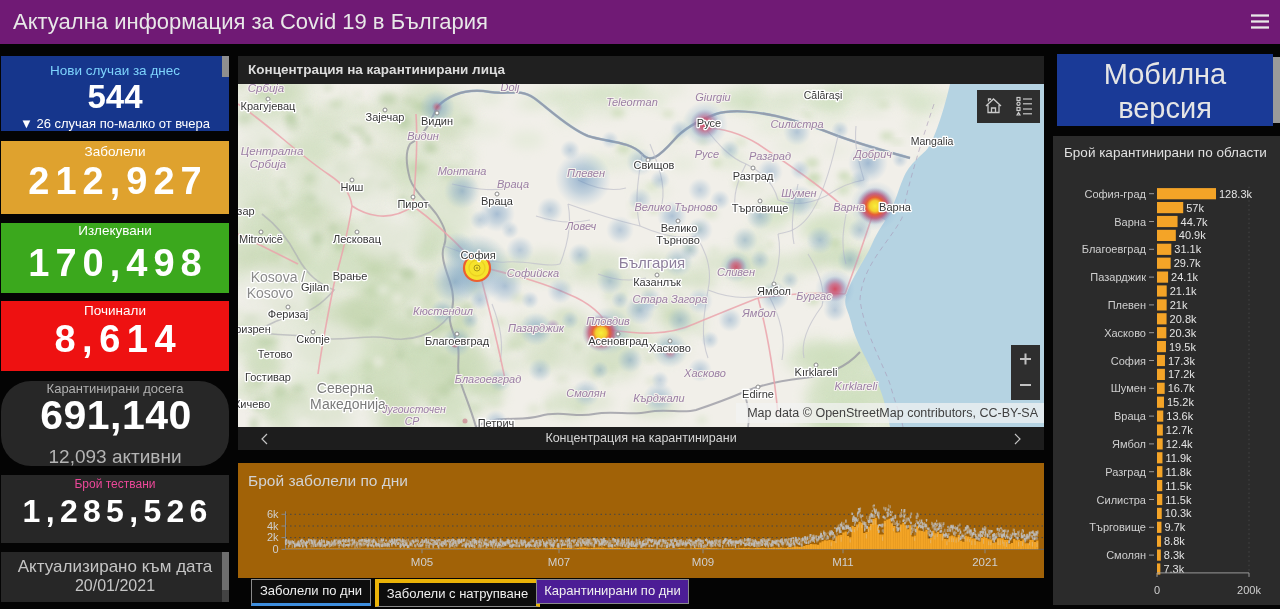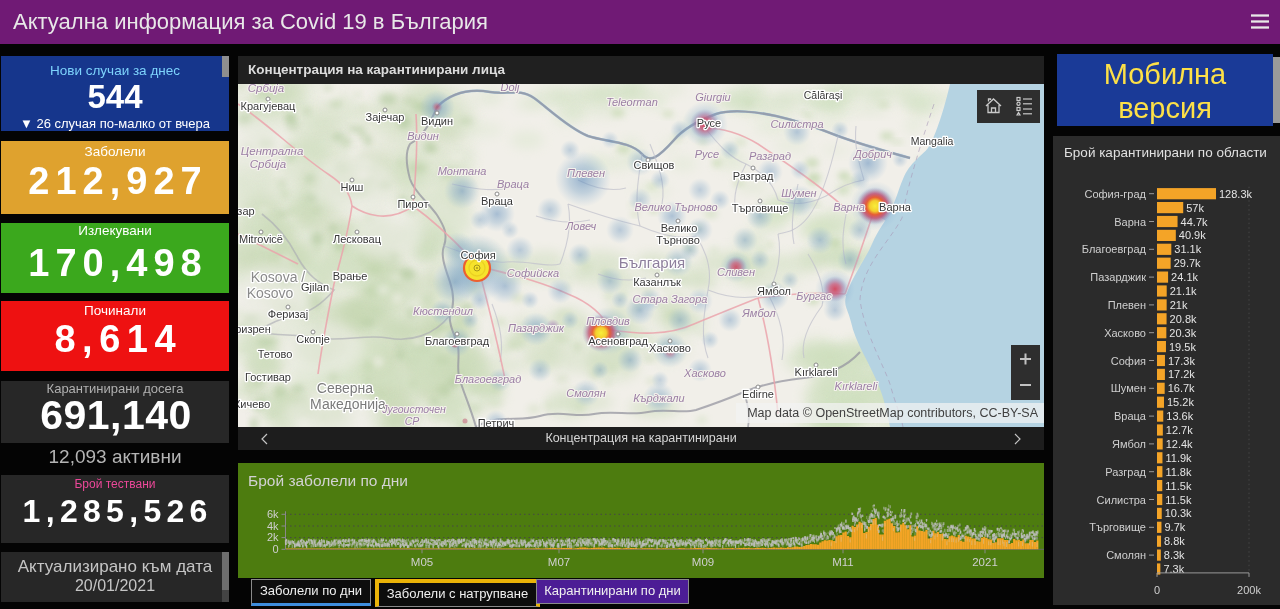--- a/index.html
+++ b/index.html
@@ -26,21 +26,21 @@
     <div class="abs val" style="left:0;right:0;top:21px;font-size:38px;letter-spacing:6px;padding-left:6px;">212,927</div>
   </div>
 <div class="card" style="top:223px;height:70px;background:#3ba81d;">
     <div class="abs" style="left:0;right:0;top:0px;font-size:13.5px;color:#ffffff">Излекувани</div>
     <div class="abs val" style="left:0;right:0;top:21px;font-size:38px;letter-spacing:6px;padding-left:6px;">170,498</div>
   </div>
 <div class="card" style="top:301px;height:70px;background:#ee1111;">
     <div class="abs" style="left:0;right:0;top:2px;font-size:13.5px;color:#ffffff">Починали</div>
     <div class="abs val" style="left:0;right:0;top:19px;font-size:38px;letter-spacing:6.5px;padding-left:6.5px;">8,614</div>
   </div>
-<div class="card" style="top:381px;height:62px;background:#272727;">
+<div class="card" style="top:381px;height:85px;background:#272727;border-radius:30px;">
     <div class="abs" style="left:0;right:0;top:0px;font-size:13px;color:#b0b0b0">Карантинирани досега</div>
     <div class="abs val" style="left:0;right:0;top:14px;font-size:41px;letter-spacing:0.5px;padding-left:2px;">691,140</div>
     <div class="abs" style="left:0;right:0;top:65px;font-size:19px;color:#b4b4b4;">12,093 активни</div>
   </div>
 <div class="card" style="top:475px;height:68px;background:#272727;">
     <div class="abs" style="left:0;right:0;top:2px;font-size:12px;color:#ec4899">Брой тествани</div>
     <div class="abs val" style="left:0;right:0;top:20px;font-size:32px;letter-spacing:5.3px;padding-left:5.3px;">1,285,526</div>
   </div>
 <div class="card" style="top:552px;height:50px;background:#272727;color:#c5c5c5;">
     <div class="abs" style="left:0;right:0;top:5px;font-size:17px;">Актуализирано към дата</div>
@@ -1104,21 +1104,21 @@
     <div class="abs" style="left:0;top:371px;width:806px;height:23px;background:#1d1d1d;">
       <div class="abs" style="left:0;right:0;top:4px;text-align:center;font-size:12.5px;color:#d6d6d6;">Концентрация на карантинирани</div>
       <svg class="abs" style="left:22px;top:6px" width="9" height="12">
         <path d="M7,1 L2,6 L7,11" fill="none" stroke="#c5c5c5" stroke-width="1.2"></path>
       </svg>
       <svg class="abs" style="right:22px;top:6px" width="9" height="12">
         <path d="M2,1 L7,6 L2,11" fill="none" stroke="#c5c5c5" stroke-width="1.2"></path>
       </svg>
     </div>
   </div>
-<div class="abs" style="left:238px;top:463px;width:806px;height:115px;background:#4d7c0f;">
+<div class="abs" style="left:238px;top:463px;width:806px;height:115px;background:#a16207;">
     <div class="abs" style="left:10px;top:9px;font-size:15.5px;color:#d2d2d2;">Брой заболели по дни</div>
     <svg width="806" height="115" viewBox="0 0 806 115" style="position:absolute;left:0;top:0">
       <line x1="47.5" y1="74.6" x2="994" y2="74.6" stroke="#464646" stroke-width="1" stroke-dasharray="1.5,3"></line>
       <line x1="47.5" y1="63.0" x2="994" y2="63.0" stroke="#464646" stroke-width="1" stroke-dasharray="1.5,3"></line>
       <line x1="47.5" y1="51.3" x2="994" y2="51.3" stroke="#464646" stroke-width="1" stroke-dasharray="1.5,3"></line>
       <line x1="994" y1="51.3" x2="994" y2="86.3" stroke="#464646" stroke-width="1" stroke-dasharray="1.5,3"></line>
       <line x1="47.5" y1="48.3" x2="47.5" y2="86.3" stroke="#8a8a8a" stroke-width="1"></line>
       <line x1="43.5" y1="86.3" x2="47.5" y2="86.3" stroke="#8a8a8a" stroke-width="1"></line>
       <text x="40.5" y="89.8" font-size="11" fill="#cfcfcf" text-anchor="end">0</text>
       <line x1="43.5" y1="74.6" x2="47.5" y2="74.6" stroke="#8a8a8a" stroke-width="1"></line>
@@ -1236,16 +1236,16 @@
       <text x="93" y="423.1" font-size="11" fill="#cfcfcf" text-anchor="end">Смолян</text>
       <rect x="104" y="427.40" width="3.36" height="11.20" fill="#f4a427"></rect>
       <text x="110.4" y="437.0" font-size="11" fill="#e4e4e4">7.3k</text>
       <line x1="104" y1="436.9" x2="196" y2="436.9" stroke="#9a9a9a" stroke-width="1"></line>
       <line x1="104" y1="436.9" x2="104" y2="440.9" stroke="#9a9a9a" stroke-width="1"></line>
       <line x1="196" y1="436.9" x2="196" y2="440.9" stroke="#9a9a9a" stroke-width="1"></line>
       <text x="104" y="458" font-size="11" fill="#cfcfcf" text-anchor="middle">0</text>
       <text x="196" y="458" font-size="11" fill="#cfcfcf" text-anchor="middle">200k</text>
     </svg>
   </div>
-<div class="abs" style="left:1057px;top:54px;width:216px;height:72px;background:#1a3a97;text-align:center;color:#fde047;">
+<div class="abs" style="left:1057px;top:54px;width:216px;height:72px;background:#1a3a97;text-align:center;color:#e5e5e5;">
     <div class="abs" style="left:0;right:0;top:4px;font-size:29px;">Мобилна</div>
     <div class="abs" style="left:0;right:0;top:38px;font-size:29px;">версия</div>
   </div>
 <div class="abs" style="left:1273px;top:57px;width:7px;height:66px;background:#9a9a9a;"></div>
 </body></html>

